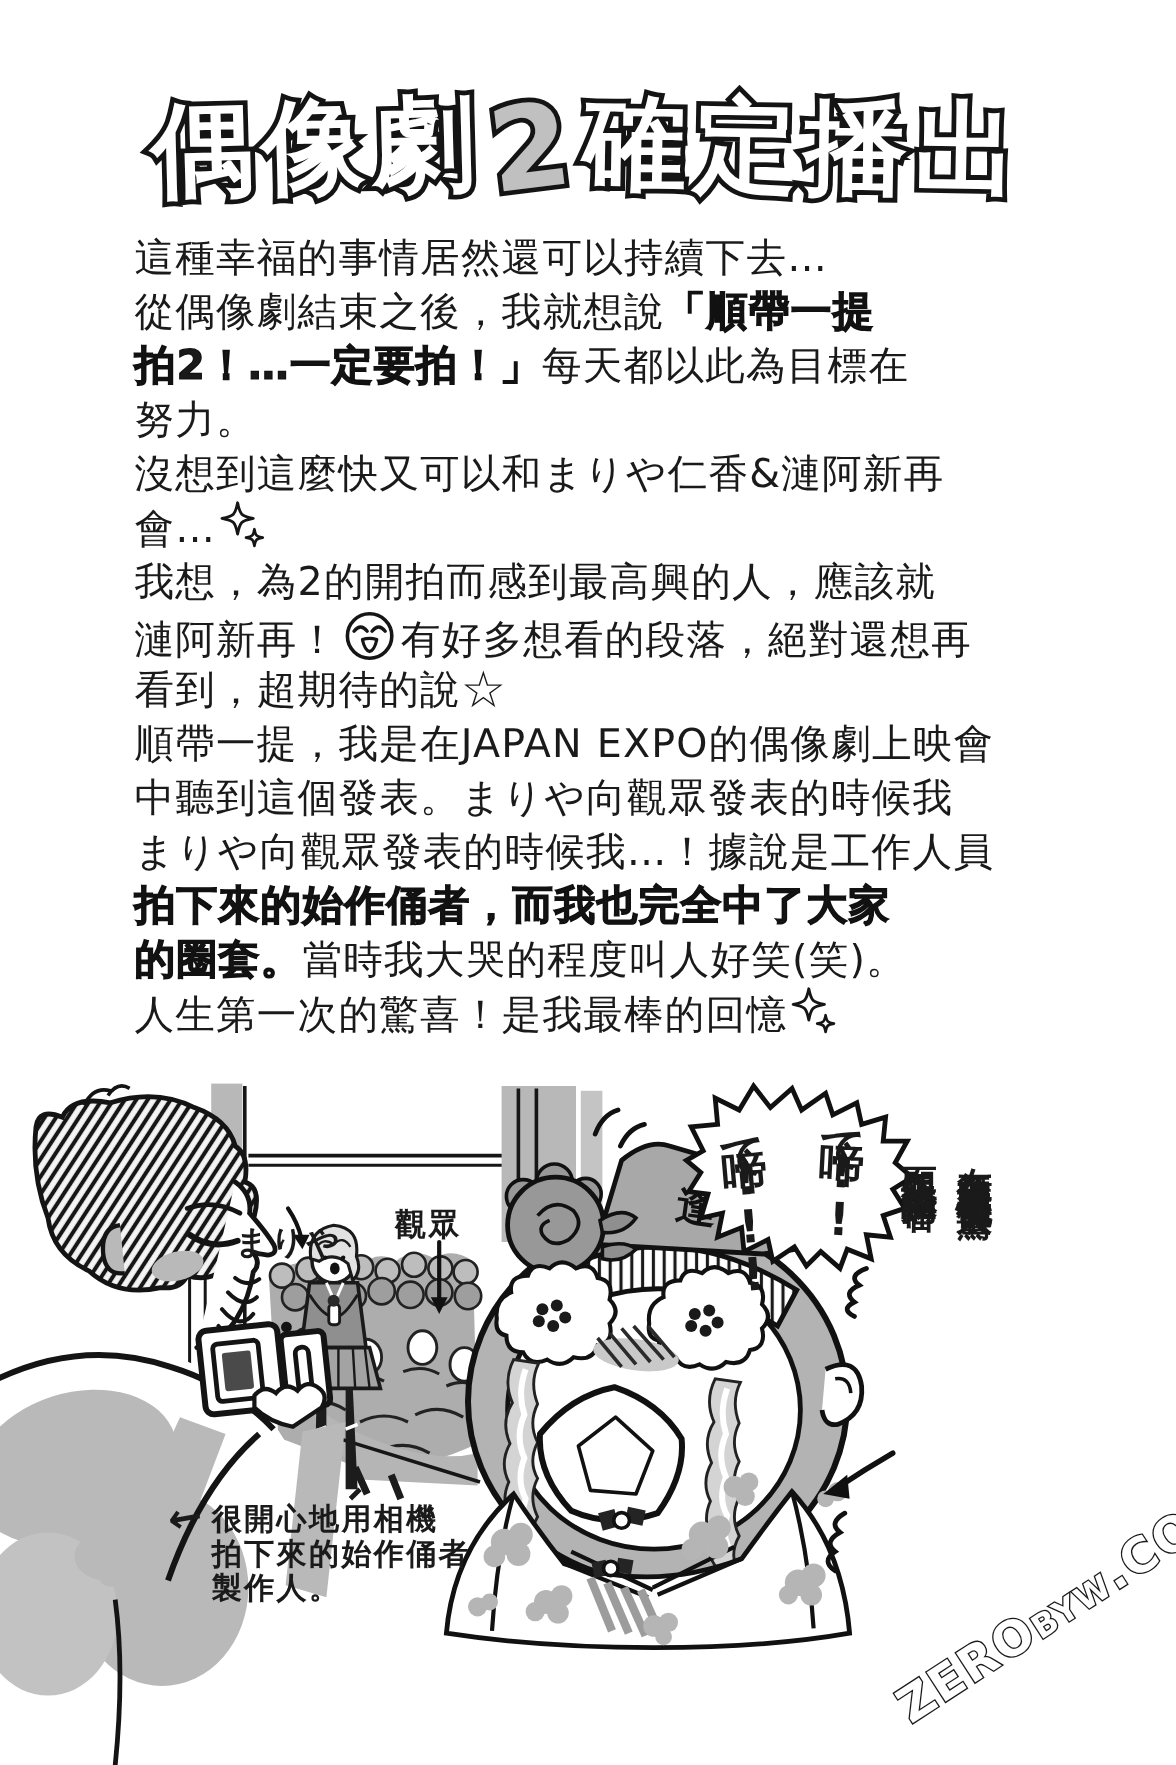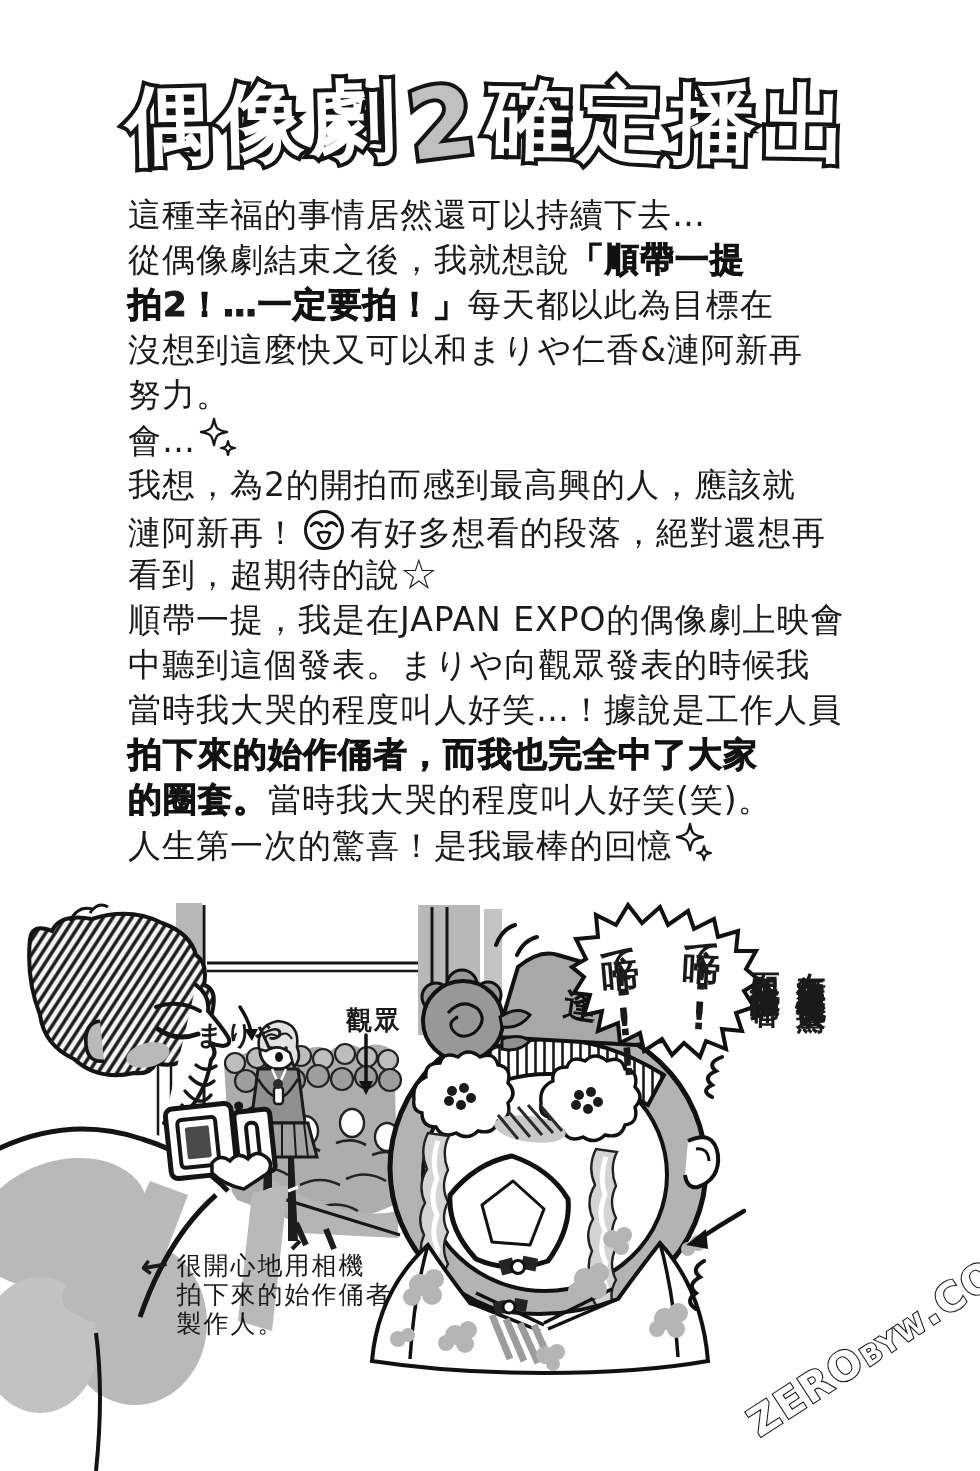--- a/index.html
+++ b/index.html
@@ -18,21 +18,21 @@
   .title .tpart{
     display:inline-block;font-size:86px;letter-spacing:6px;
     color:#ffffff;-webkit-text-stroke:8px #141414;paint-order:stroke fill;
   }
   .title .tpart.gray{color:#c0c0c0;font-size:96px;transform:rotate(-7deg);margin:0 6px;}
   .title .tpart:first-child{transform:rotate(-1.5deg);}
   .title .tpart:last-child{transform:rotate(1deg);}
   
   .body-text{
     position:absolute;left:112px;top:192px;width:780px;
-    font-size:33px;line-height:45px;letter-spacing:1px;margin-left:16px;
+    font-size:33px;line-height:45px;letter-spacing:1px;
   }
   .line{height:45px;white-space:nowrap;}
   .seg{font-weight:500;}
   .seg.bold{font-weight:900;-webkit-text-stroke:1px #111;font-size:34px;}
   .star-icon{font-size:42px;vertical-align:-3px;font-weight:400;}
   .inline-ico{vertical-align:-9px;margin:0 3px;}
   
   .illustration{position:absolute;left:0;top:893px;width:980px;height:578px;}
   .illustration svg{position:absolute;left:0;top:0;}
   .illu-label{position:absolute;font-size:26px;font-weight:600;letter-spacing:2px;white-space:nowrap;}
@@ -40,21 +40,21 @@
     position:absolute;writing-mode:vertical-rl;text-orientation:upright;
     font-weight:900;font-size:38px;line-height:1;letter-spacing:-4px;
   }
   .v-caption{
     position:absolute;right:146px;top:56px;height:400px;
     writing-mode:vertical-rl;text-orientation:upright;
     font-size:30px;letter-spacing:3px;line-height:46px;font-weight:600;
   }
   .photo-caption{position:absolute;left:140px;top:358px;display:flex;align-items:flex-start;}
   .photo-caption .arr{font-size:34px;font-weight:700;margin:-6px 8px 0 0;transform:rotate(-10deg);}
-  .photo-caption .cap-line{font-size:25px;line-height:29px;font-weight:400;letter-spacing:2px;white-space:nowrap;}
+  .photo-caption .cap-line{font-size:25px;line-height:29px;font-weight:700;letter-spacing:2px;white-space:nowrap;}
   .watermark{
     position:absolute;left:752px;top:510px;white-space:nowrap;
     transform:rotate(-33deg);transform-origin:0 50%;
     font-weight:800;color:#ffffff;-webkit-text-stroke:2.2px #1a1a1a;paint-order:stroke fill;
     letter-spacing:2px;
   }
   .watermark .wpart{font-size:40px;}
   .watermark .wpart.small{font-size:27px;}
 </style>
 </head>
@@ -65,37 +65,37 @@
   <div class="title" id="title">
       <span class="tpart">偶像劇</span>
       <span class="tpart gray">2</span>
       <span class="tpart">確定播出</span>
     </div>
 
   <div class="body-text" id="bodyText">
       <div class="line"><span class="seg">這種幸福的事情居然還可以持續下去…</span></div>
       <div class="line"><span class="seg">從偶像劇結束之後，我就想說</span><span class="seg bold">「順帶一提</span></div>
       <div class="line"><span class="seg bold">拍2！…一定要拍！」</span><span class="seg">每天都以此為目標在</span></div>
+      <div class="line"><span class="seg">努力。</span></div>
       <div class="line"><span class="seg">沒想到這麼快又可以和まりや仁香&amp;漣阿新再</span></div>
-      <div class="line"><span class="seg">努力。</span></div>
       <div class="line"><span class="seg">會…</span><svg class="inline-ico" width="40" height="44" viewBox="0 0 40 44">
     <path d="M15,2 C17,12 18,13 28,15 C18,17 17,18 15,28 C13,18 12,17 2,15 C12,13 13,12 15,2 Z" fill="#fff" stroke="#161616" stroke-width="2.4" stroke-linejoin="round"></path>
     <path d="M29,24 C30,29.5 30.5,30 36,31 C30.5,32 30,32.5 29,38 C28,32.5 27.5,32 22,31 C27.5,30 28,29.5 29,24 Z" fill="#fff" stroke="#161616" stroke-width="2.2" stroke-linejoin="round"></path>
   </svg></div>
       <div class="line"><span class="seg">我想，為2的開拍而感到最高興的人，應該就</span></div>
       <div class="line"><span class="seg">漣阿新再！</span><svg class="inline-ico" width="46" height="46" viewBox="0 0 46 46">
     <circle cx="23" cy="23" r="18.5" fill="#fff" stroke="#161616" stroke-width="3"></circle>
     <path d="M10,19 Q15.5,12 21,19" fill="none" stroke="#161616" stroke-width="2.8" stroke-linecap="round"></path>
     <path d="M25,19 Q30.5,12 36,19" fill="none" stroke="#161616" stroke-width="2.8" stroke-linecap="round"></path>
     <path d="M17,26 Q23,24 29,26 Q27,35 23,36 Q19,35 17,26 Z" fill="#fff" stroke="#161616" stroke-width="2.6" stroke-linejoin="round"></path>
   </svg><span class="seg">有好多想看的段落，絕對還想再</span></div>
       <div class="line"><span class="seg">看到，超期待的說</span><span class="star-icon">☆</span></div>
       <div class="line"><span class="seg">順帶一提，我是在JAPAN EXPO的偶像劇上映會</span></div>
       <div class="line"><span class="seg">中聽到這個發表。まりや向觀眾發表的時候我</span></div>
-      <div class="line"><span class="seg">當時我大哭的程度叫人好笑…！據說是工作人員</span></div>
+      <div class="line"><span class="seg">まりや向觀眾發表的時候我…！據說是工作人員</span></div>
       <div class="line"><span class="seg bold">拍下來的始作俑者，而我也完全中了大家</span></div>
       <div class="line"><span class="seg bold">的圈套。</span><span class="seg">當時我大哭的程度叫人好笑(笑)。</span></div>
       <div class="line"><span class="seg">人生第一次的驚喜！是我最棒的回憶</span><svg class="inline-ico" width="40" height="44" viewBox="0 0 40 44">
     <path d="M15,2 C17,12 18,13 28,15 C18,17 17,18 15,28 C13,18 12,17 2,15 C12,13 13,12 15,2 Z" fill="#fff" stroke="#161616" stroke-width="2.4" stroke-linejoin="round"></path>
     <path d="M29,24 C30,29.5 30.5,30 36,31 C30.5,32 30,32.5 29,38 C28,32.5 27.5,32 22,31 C27.5,30 28,29.5 29,24 Z" fill="#fff" stroke="#161616" stroke-width="2.2" stroke-linejoin="round"></path>
   </svg></div>
     </div>
 
   <div class="illustration">
 
@@ -368,21 +368,21 @@
 
       <g>
         <path d="M586,66 L576,46 L598,44 L596,22 L616,32 L628,12 L642,30 L660,14 L668,32 L688,18 L694,36 L714,26 L718,44 L738,38 L736,58 L756,58 L746,76 L760,88 L744,98 L754,114 L736,120 L742,138 L722,136 L726,156 L706,148 L700,164 L684,150 L672,162 L662,146 L644,158 L640,140 L620,150 L618,130 L598,138 L602,118 L584,122 L590,102 L574,100 L584,84 L572,74 Z" fill="#ffffff" stroke="#111" stroke-width="4" stroke-linejoin="miter"></path>
       </g>
     </svg>
 
     <div class="bubble-col" style="left:682px;top:26px;transform:rotate(3deg);">啼て!!</div>
     <div class="bubble-col" style="left:604px;top:32px;transform:rotate(-5deg);">啼て!!!</div>
 
     <div class="illu-label" style="left:196px;top:88px;font-size:27px;margin-top:36px;">まりや</div>
-    <div class="illu-label" style="left:346px;top:110px;">觀眾</div>
+    <div class="illu-label" style="left:329px;top:110px;">觀眾</div>
 
     <div class="v-caption">
       <div>在舞台邊因為喜悦與震驚</div>
       <div>而哭得很誇張的作者。</div>
     </div>
 
     <div class="photo-caption">
       <span class="arr">←</span>
       <div>
         <div class="cap-line">很開心地用相機</div>

